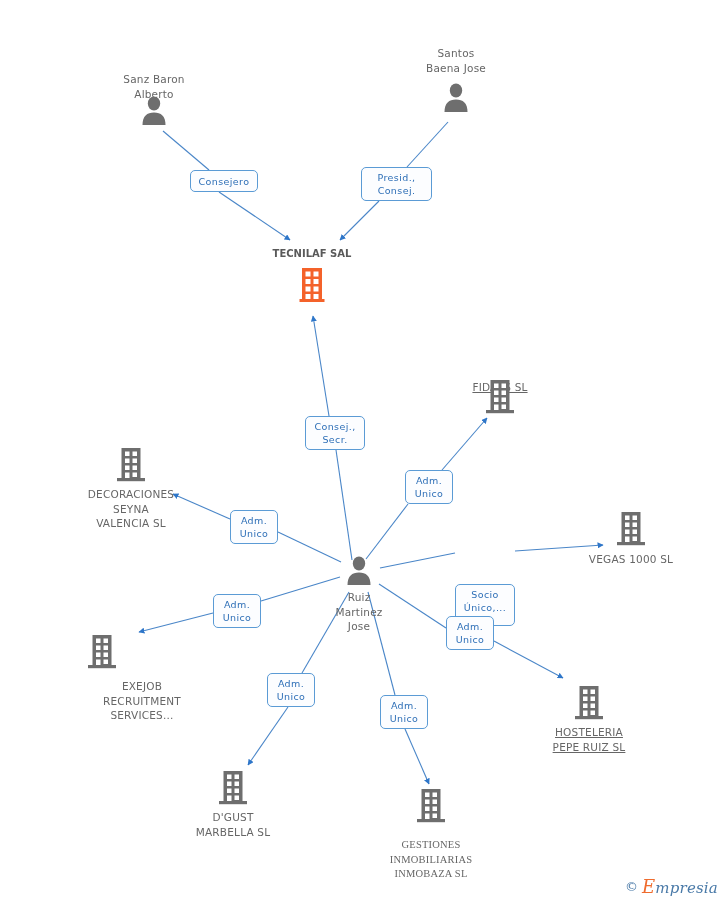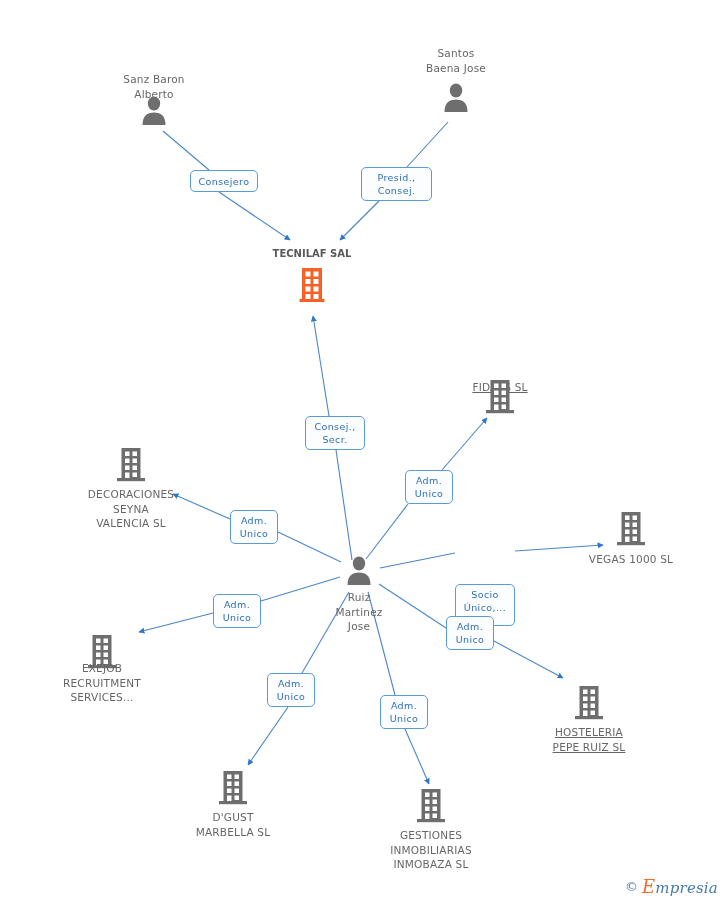--- a/index.html
+++ b/index.html
@@ -222,21 +222,21 @@
           <rect x="16.5" y="3.5" width="4.5" height="4.5"></rect>
           <rect x="9" y="10.5" width="4.5" height="4.5"></rect>
           <rect x="16.5" y="10.5" width="4.5" height="4.5"></rect>
           <rect x="9" y="17.5" width="4.5" height="4.5"></rect>
           <rect x="16.5" y="17.5" width="4.5" height="4.5"></rect>
           <rect x="9" y="24.5" width="4.5" height="5.5"></rect>
           <rect x="16.5" y="24.5" width="4.5" height="4.5"></rect>
         </g>
       </svg>
     </span>
-    <div class="label" style="top:8px;">EXEJOB<br>RECRUITMENT<br>SERVICES...</div>
+    <div class="label" style="top:26px;margin-left:40px;">EXEJOB<br>RECRUITMENT<br>SERVICES...</div>
   </div>
 
   <div class="node company" style="left:233px;top:789px;width:0;height:0;">
     <span class="icon" style="position:absolute;left:-15px;top:-18px;">
       <svg width="30" height="35" viewBox="0 0 30 35" xmlns="http://www.w3.org/2000/svg">
         <rect x="5.5" y="0" width="19" height="30" fill="#6e6e6e"></rect>
         <rect x="1" y="30" width="28" height="3.2" fill="#6e6e6e"></rect>
         <g fill="#ffffff">
           <rect x="9" y="3.5" width="4.5" height="4.5"></rect>
           <rect x="16.5" y="3.5" width="4.5" height="4.5"></rect>
@@ -262,21 +262,21 @@
           <rect x="16.5" y="3.5" width="4.5" height="4.5"></rect>
           <rect x="9" y="10.5" width="4.5" height="4.5"></rect>
           <rect x="16.5" y="10.5" width="4.5" height="4.5"></rect>
           <rect x="9" y="17.5" width="4.5" height="4.5"></rect>
           <rect x="16.5" y="17.5" width="4.5" height="4.5"></rect>
           <rect x="9" y="24.5" width="4.5" height="5.5"></rect>
           <rect x="16.5" y="24.5" width="4.5" height="4.5"></rect>
         </g>
       </svg>
     </span>
-    <div class="label" style="top:21px;">GESTIONES<br>INMOBILIARIAS<br>INMOBAZA SL</div>
+    <div class="label" style="top:31px;font-family:Liberation Serif, serif;">GESTIONES<br>INMOBILIARIAS<br>INMOBAZA SL</div>
   </div>
 
   <div class="node company" style="left:589px;top:704px;width:0;height:0;">
     <span class="icon" style="position:absolute;left:-15px;top:-18px;">
       <svg width="30" height="35" viewBox="0 0 30 35" xmlns="http://www.w3.org/2000/svg">
         <rect x="5.5" y="0" width="19" height="30" fill="#6e6e6e"></rect>
         <rect x="1" y="30" width="28" height="3.2" fill="#6e6e6e"></rect>
         <g fill="#ffffff">
           <rect x="9" y="3.5" width="4.5" height="4.5"></rect>
           <rect x="16.5" y="3.5" width="4.5" height="4.5"></rect>

